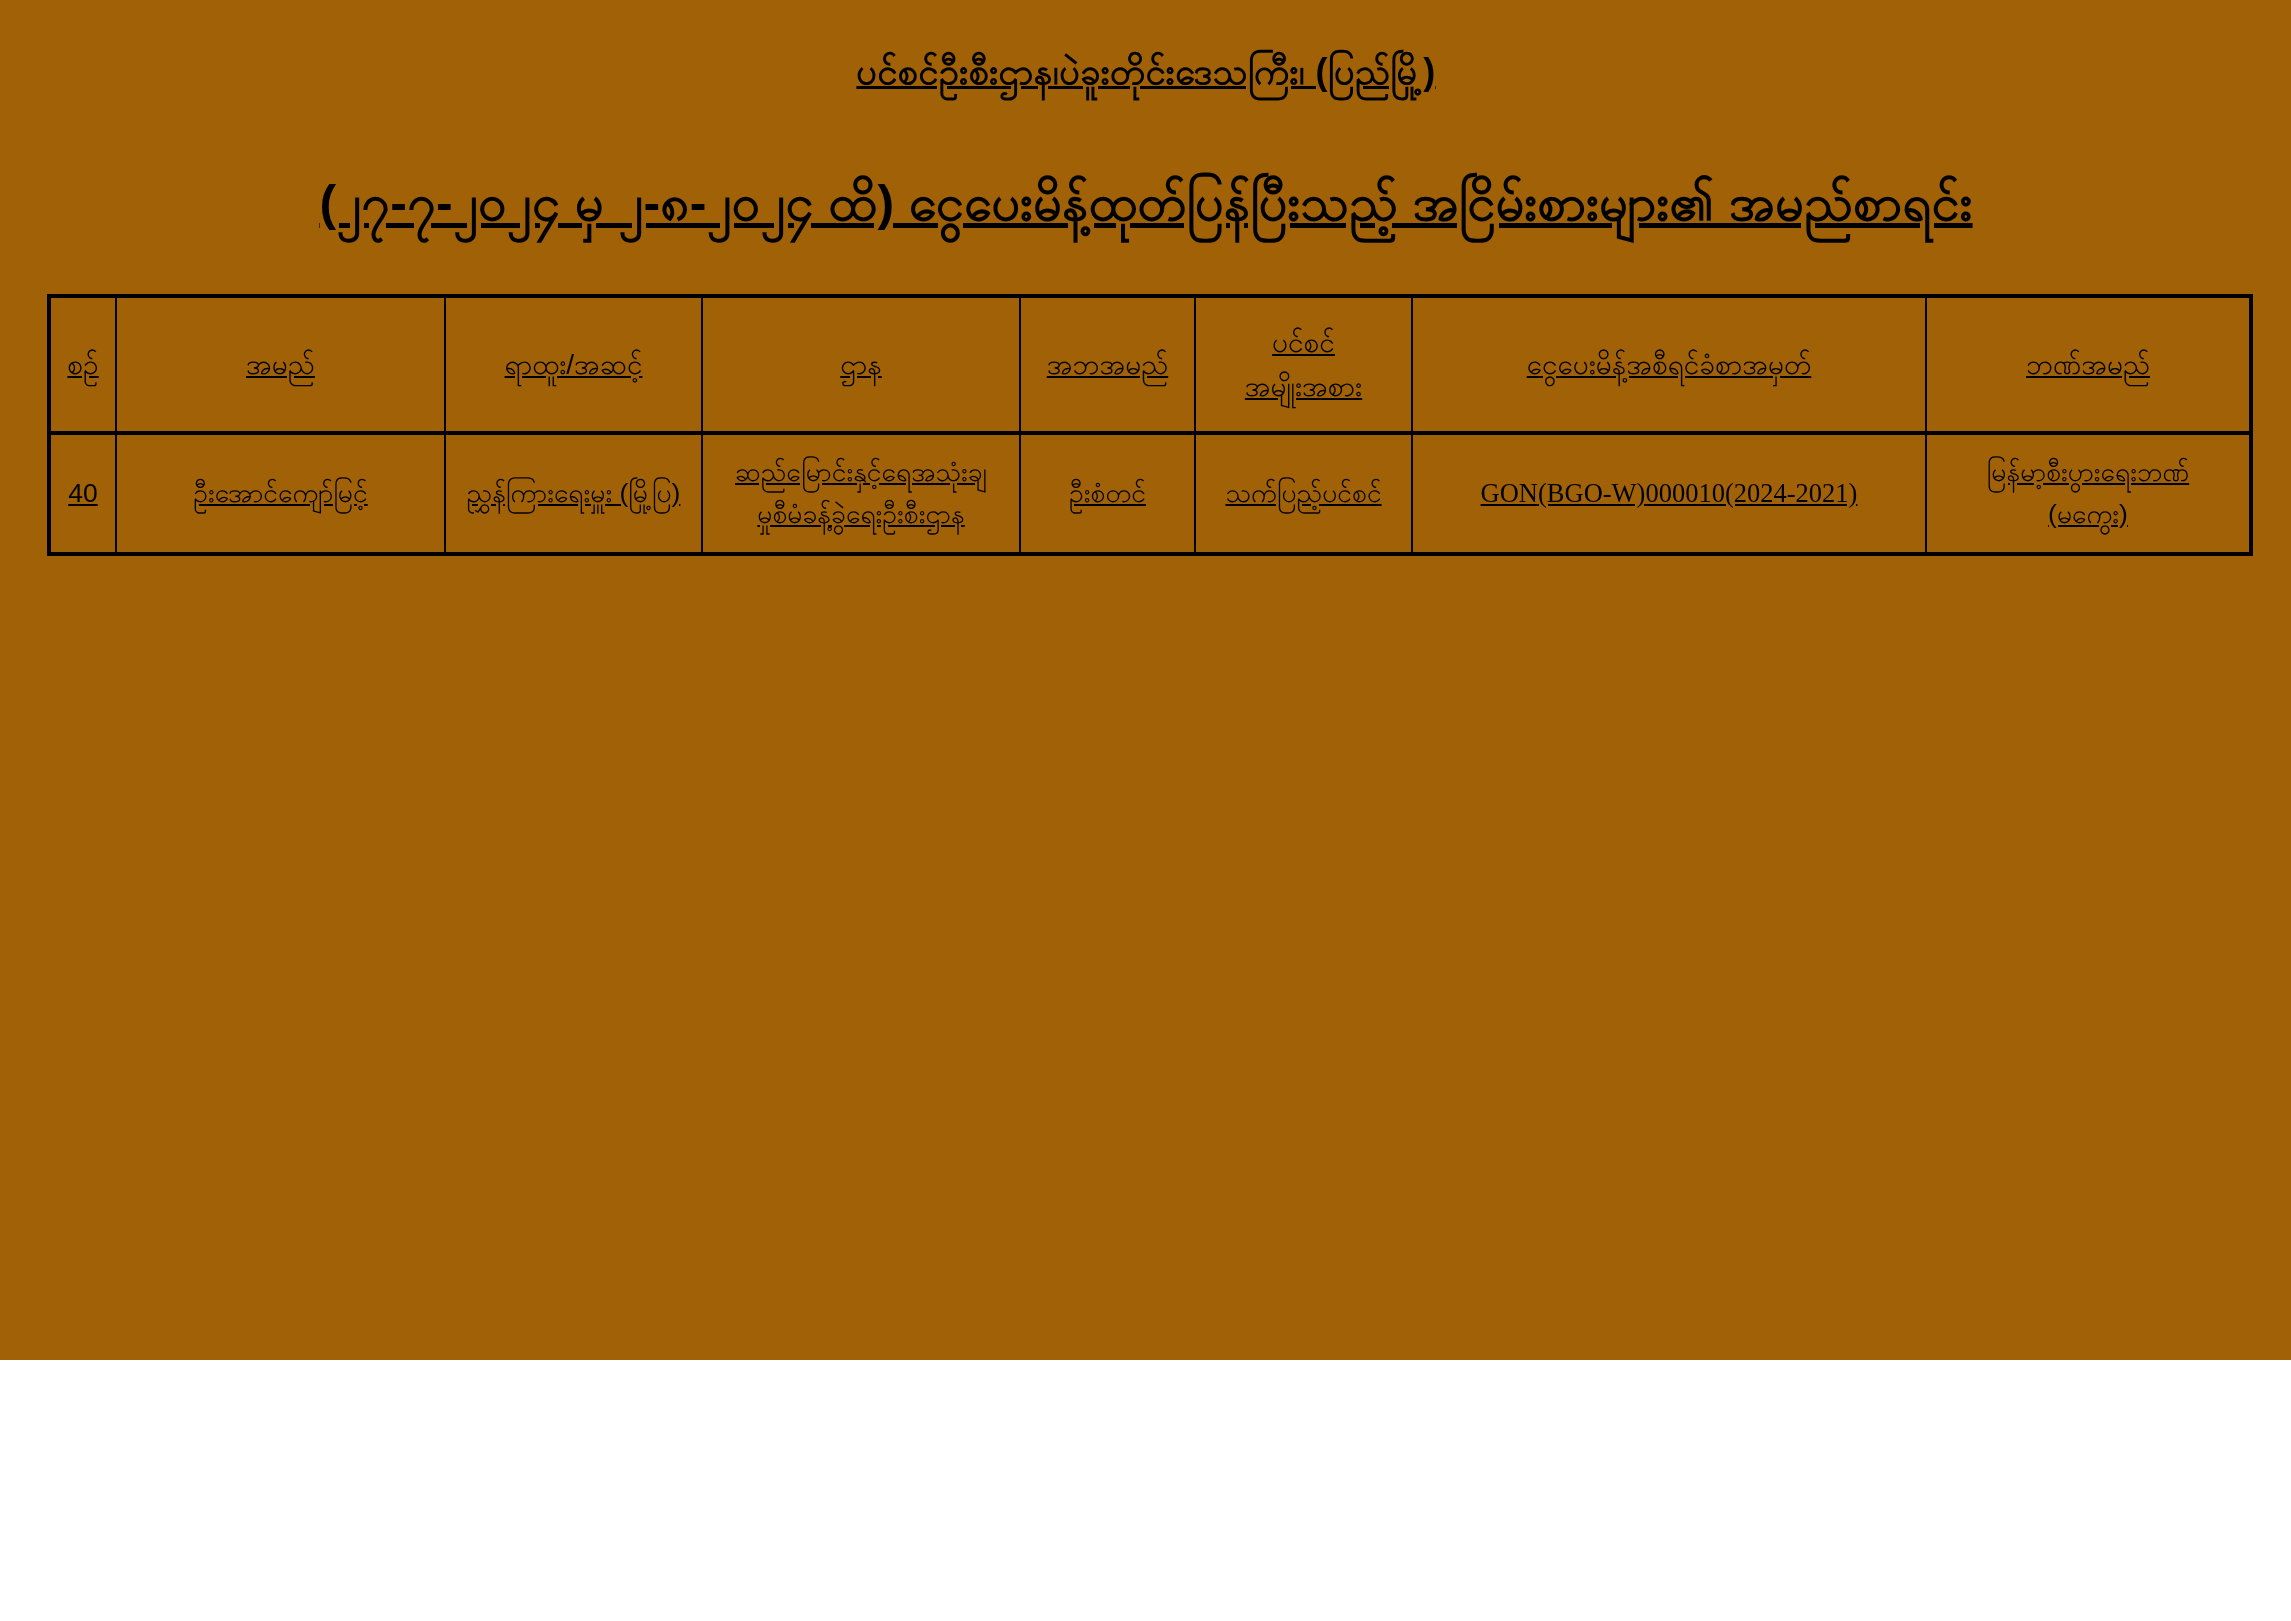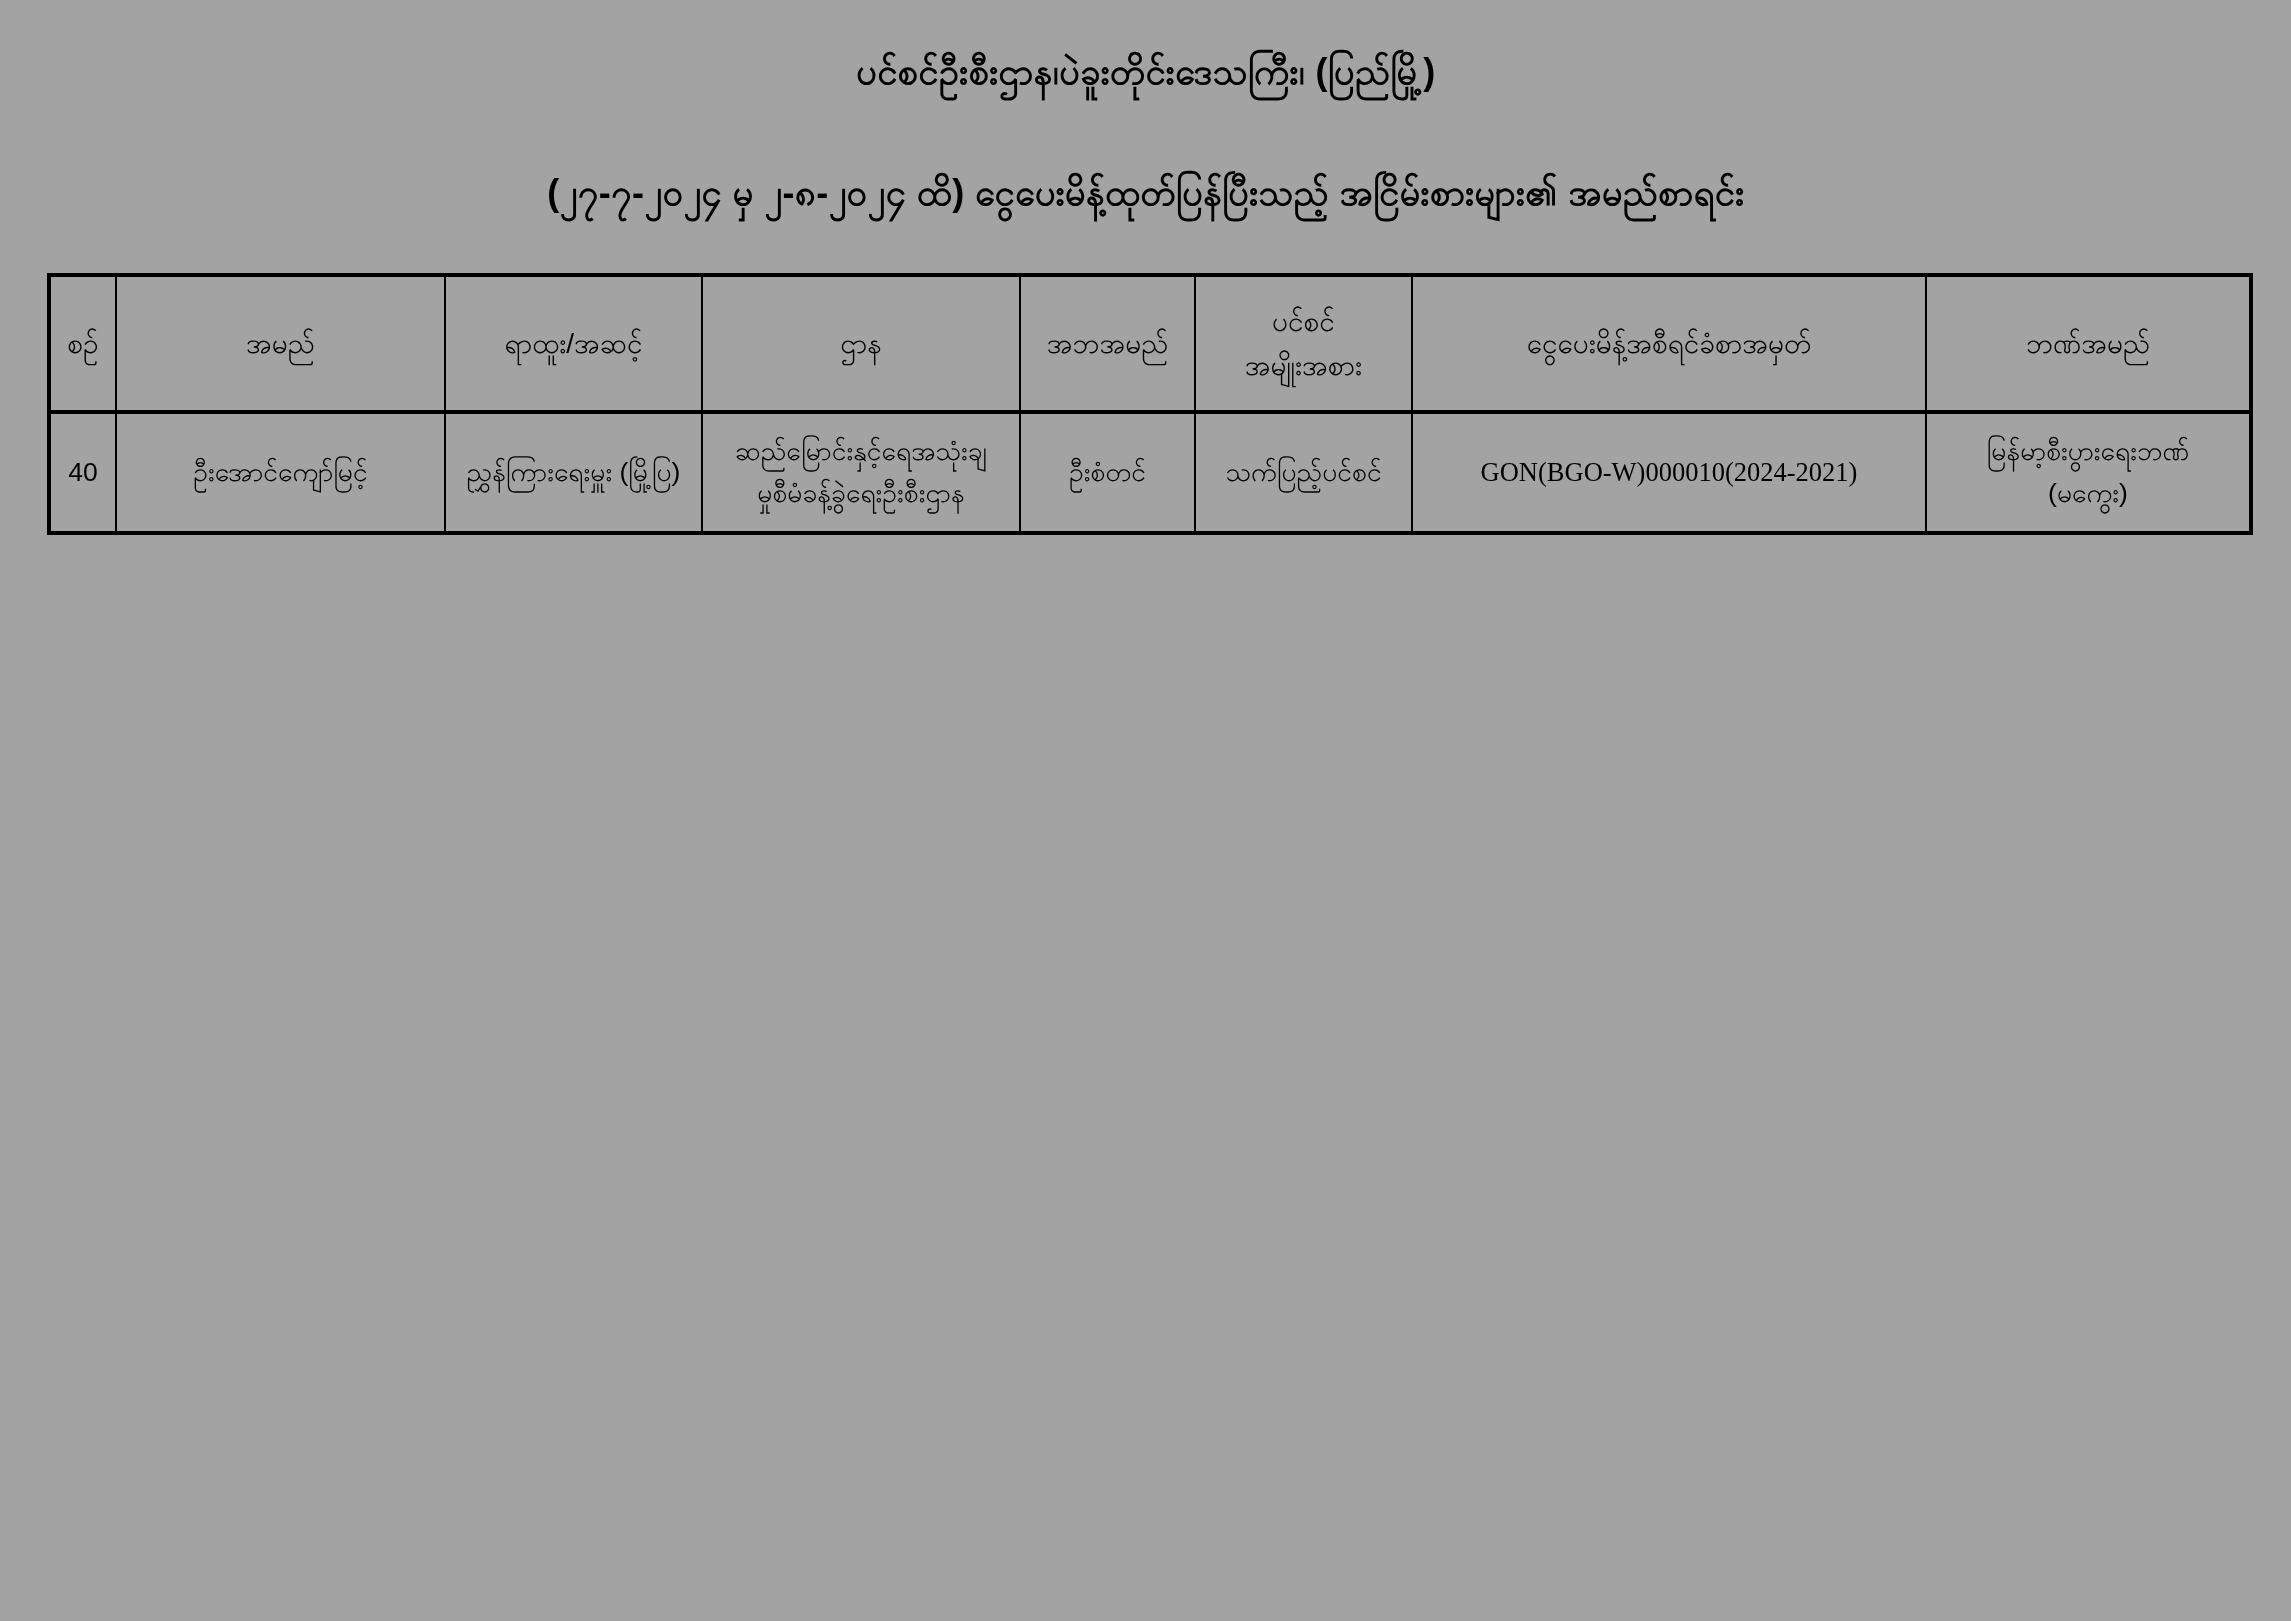--- a/index.html
+++ b/index.html
@@ -6,36 +6,37 @@
   html, body {
     width: 2292px;
     height: 1621px;
     background: #ffffff;
     color: #000000;
     font-family: "Liberation Sans", sans-serif;
   }
   .page {
     position: relative;
     width: 2292px;
-    height: 1621px;
-    background: #a3a3a3;
+    height: 1360px;
+    background: #a16207;
     overflow: hidden;
+    text-decoration: underline;
   }
   .doc-title {
     padding-top: 45px;
     text-align: center;
     font-size: 36px;
     font-weight: bold;
     line-height: 1.5;
     letter-spacing: 0.5px;
   }
   .doc-subtitle {
     margin-top: 67px;
     text-align: center;
-    font-size: 36px;
+    font-size: 50px;
     font-weight: bold;
     line-height: 1.5;
     letter-spacing: 0.5px;
   }
   table.pensioners {
     margin-top: 53px;
     margin-left: 47px;
     width: 2201px;
     border-collapse: collapse;
     table-layout: fixed;

